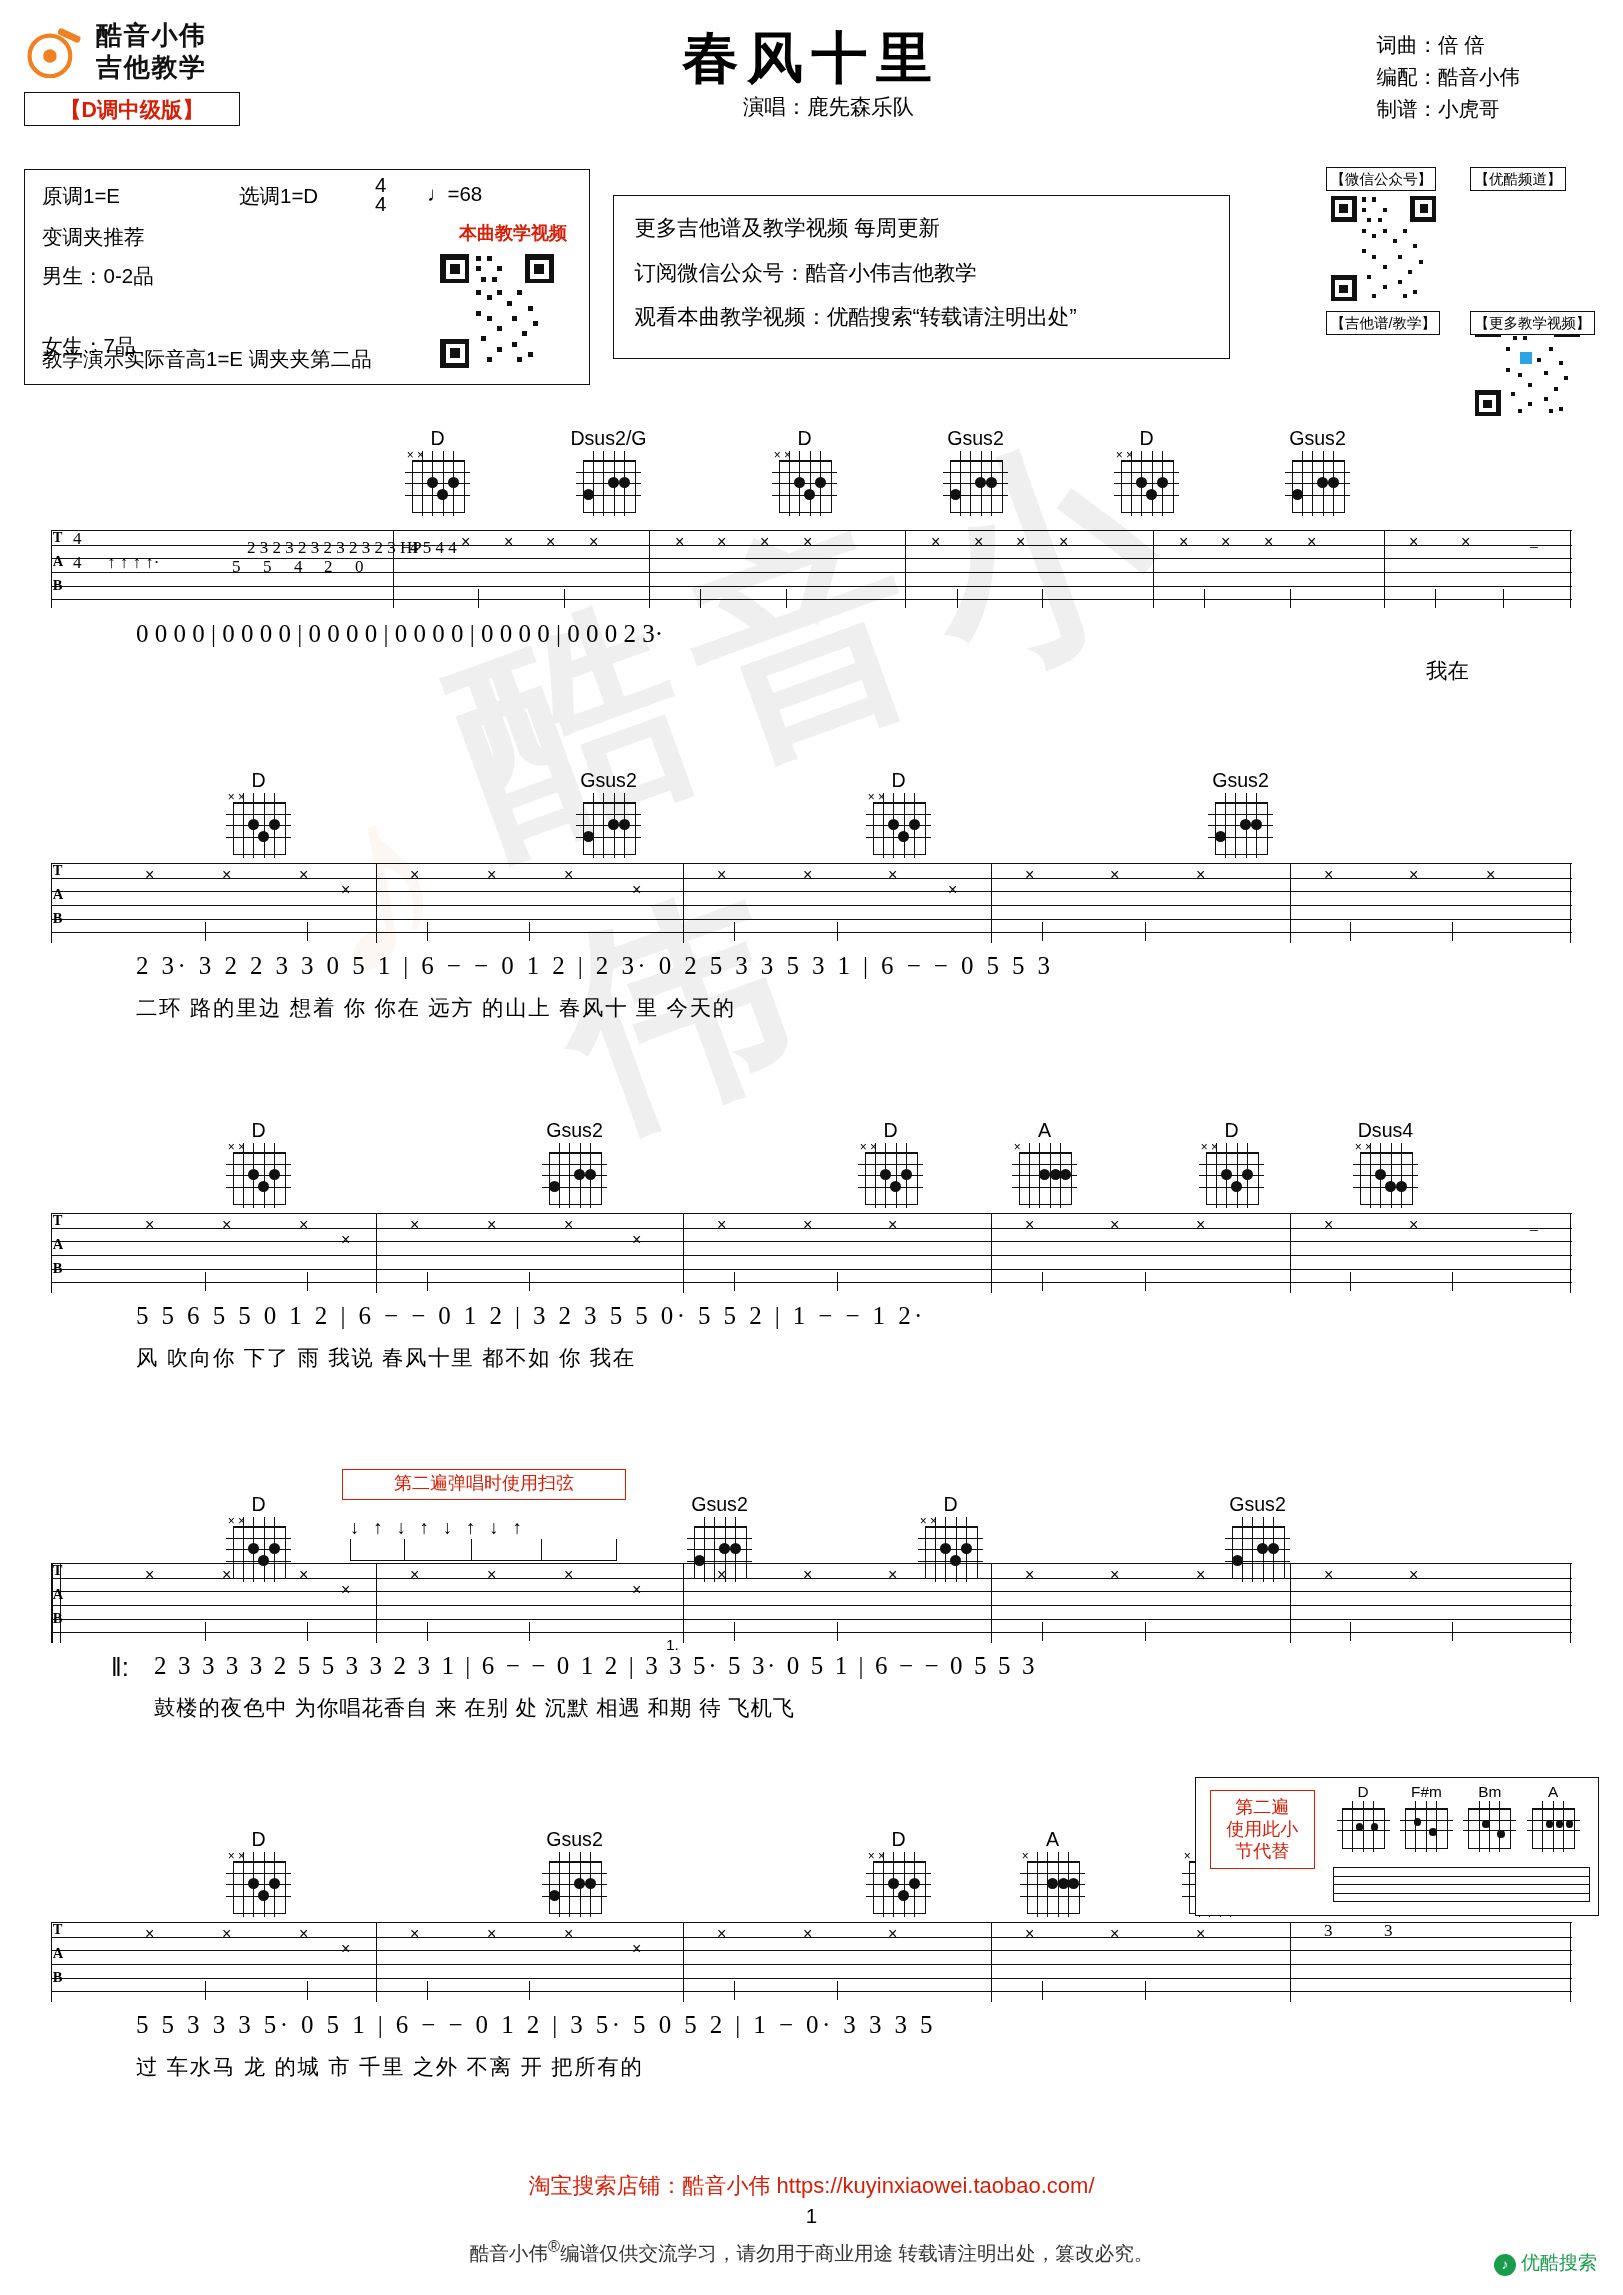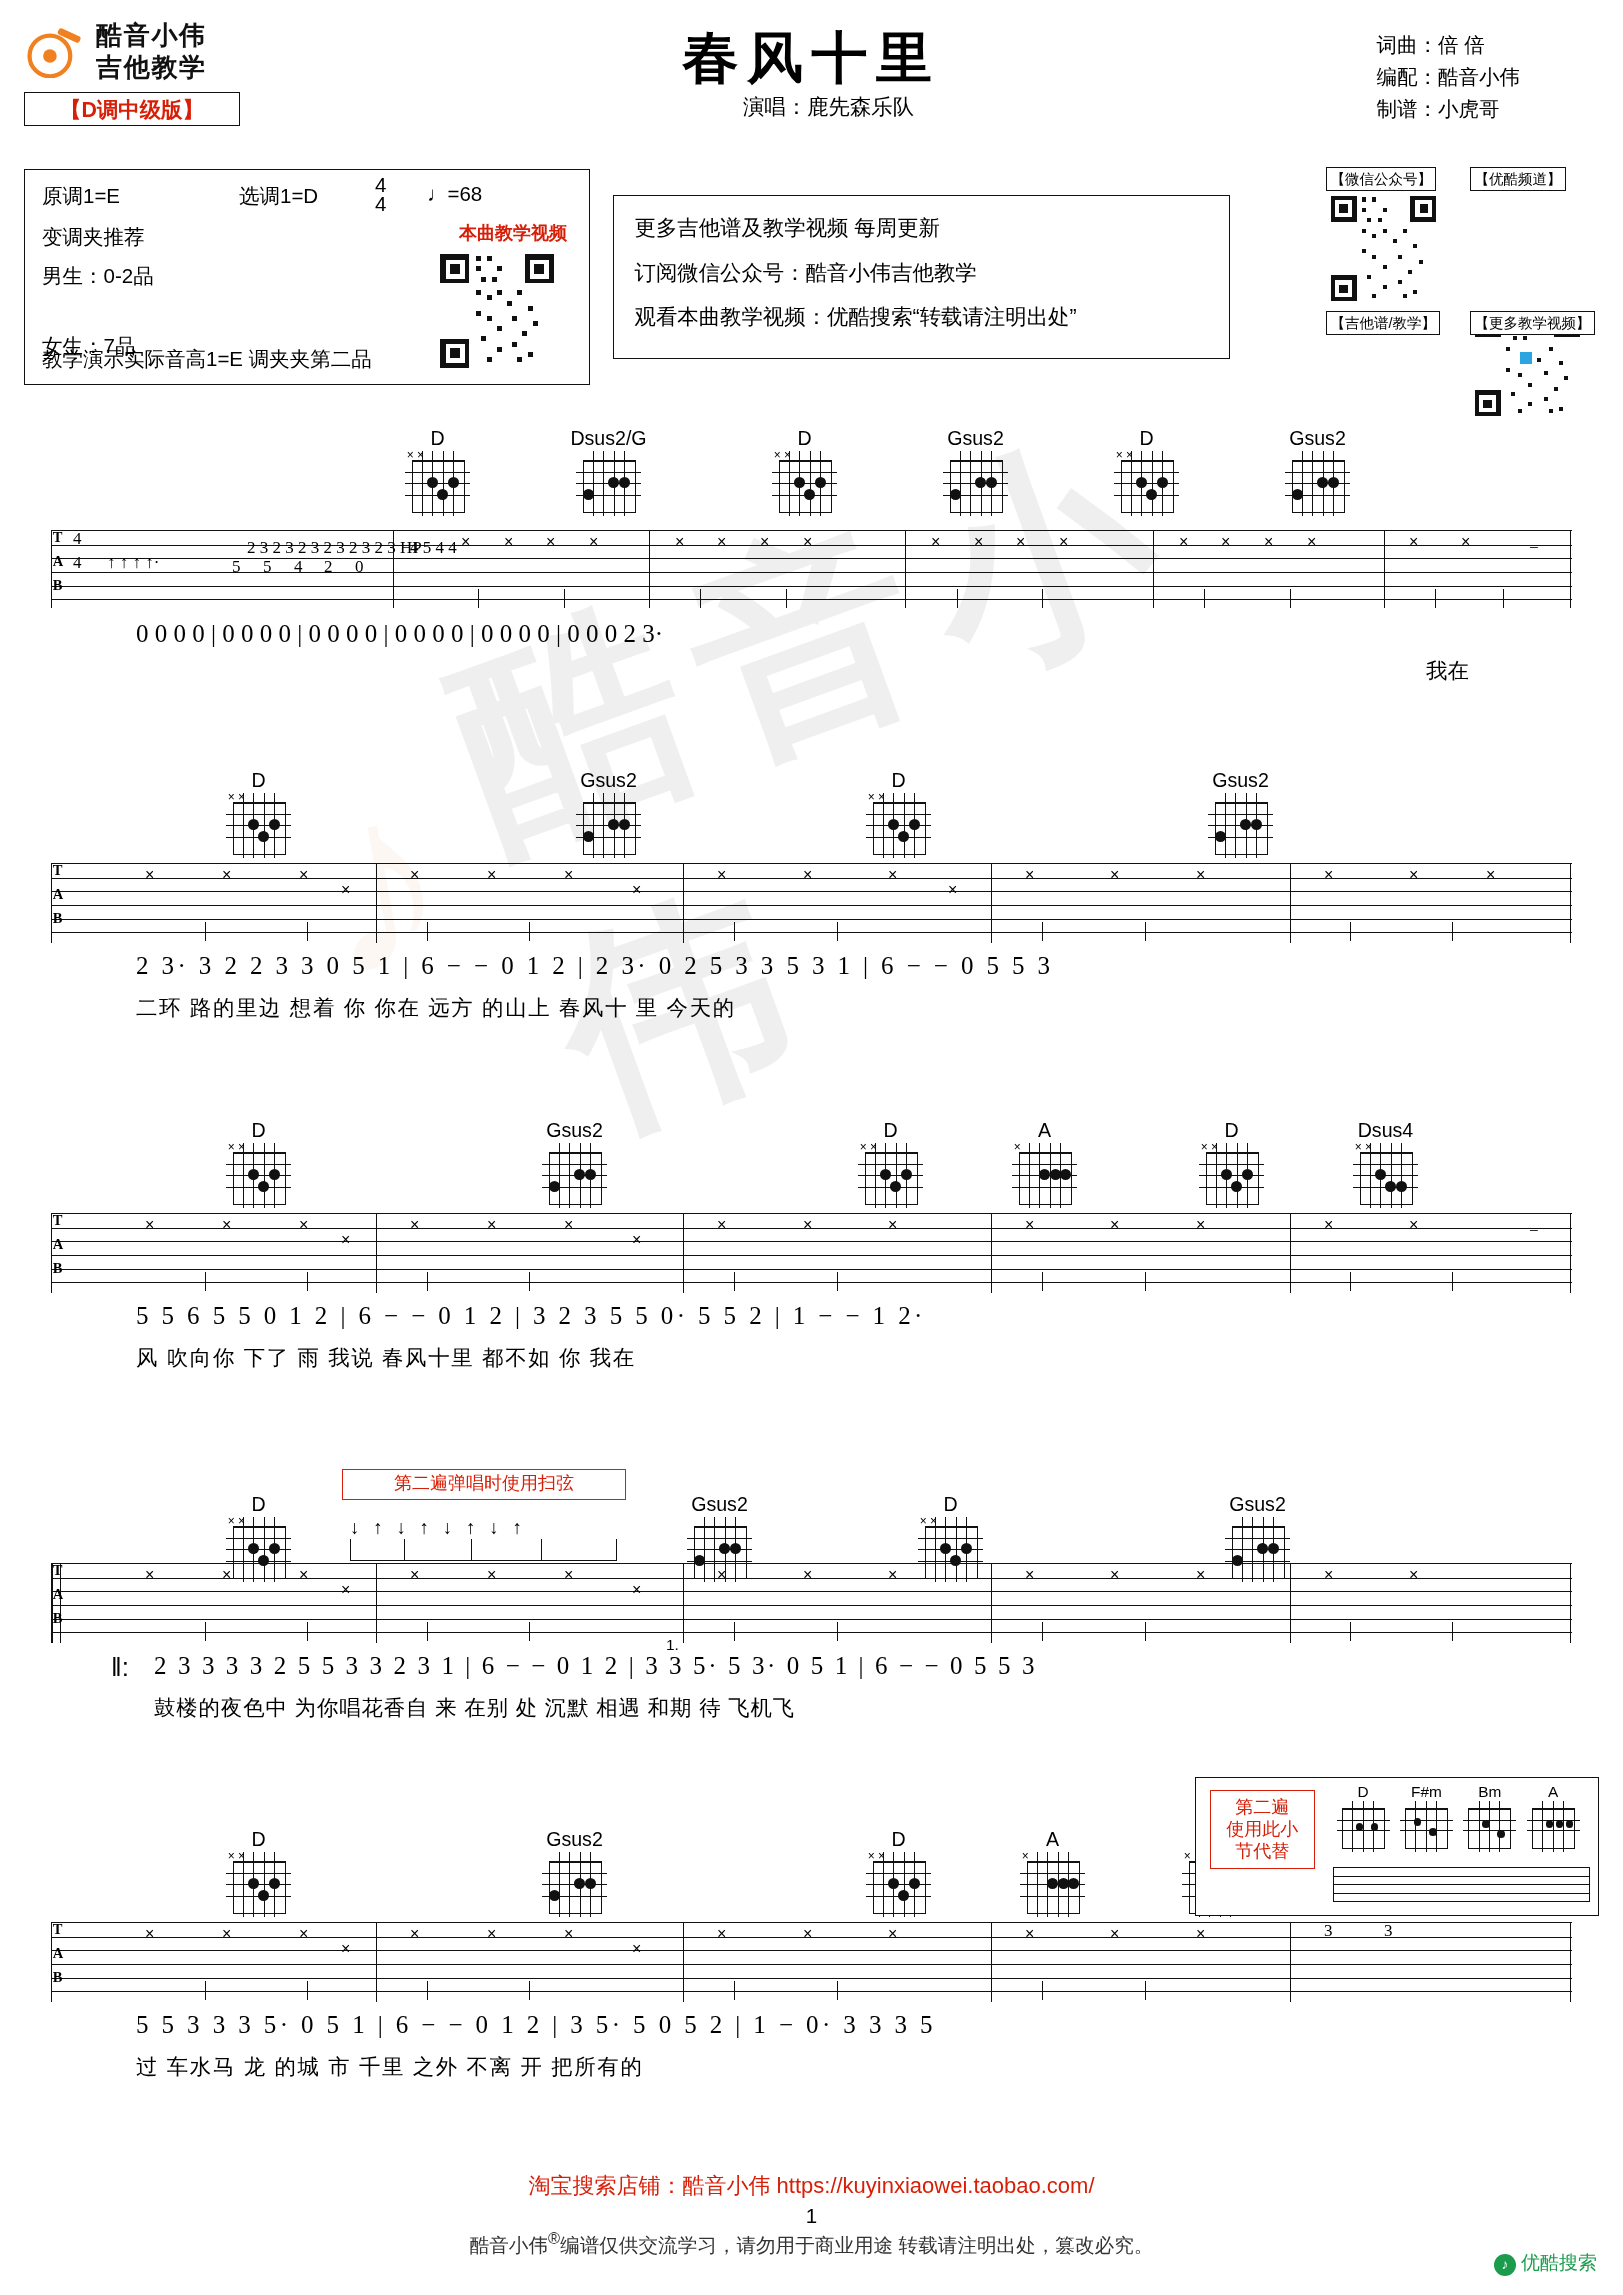--- a/index.html
+++ b/index.html
@@ -74,21 +74,21 @@
   .lyricrow{position:relative;height:82px;margin:0 51px;}
   .nt{position:absolute;font-size:25px;font-family:"Liberation Serif",serif;}
   .ly{position:absolute;font-size:21.4px;}
 
   .redbox{position:absolute;border:1.7px solid #d81e06;color:#d81e06;font-size:18px;text-align:center;}
 
   .altbox{position:absolute;right:24px;border:1.7px solid #111;background:#fff;}
 
   .footer-red{position:absolute;left:0;right:0;bottom:94px;text-align:center;color:#d81e06;font-size:22px;}
   .footer-num{position:absolute;left:0;right:0;bottom:67px;text-align:center;font-size:20.5px;}
-  .footer-gray{position:absolute;left:0;right:0;bottom:36px;text-align:center;font-size:19.6px;color:#333;}
+  .footer-gray{position:absolute;left:0;right:0;bottom:28px;text-align:center;font-size:19.6px;color:#333;}
   .footer-logo{position:absolute;right:26px;bottom:19px;font-size:19px;color:#1a9c4c;}
   .fl-circle{display:inline-block;width:22px;height:22px;border-radius:50%;background:#1a9c4c;color:#fff;text-align:center;line-height:22px;font-size:13.7px;margin-right:5.1px;}
 </style>
 </head>
 <body>
 
 <div class="page">
 
   <div class="logo-box">
     <svg class="logo-guitar" viewBox="0 0 72 66">

